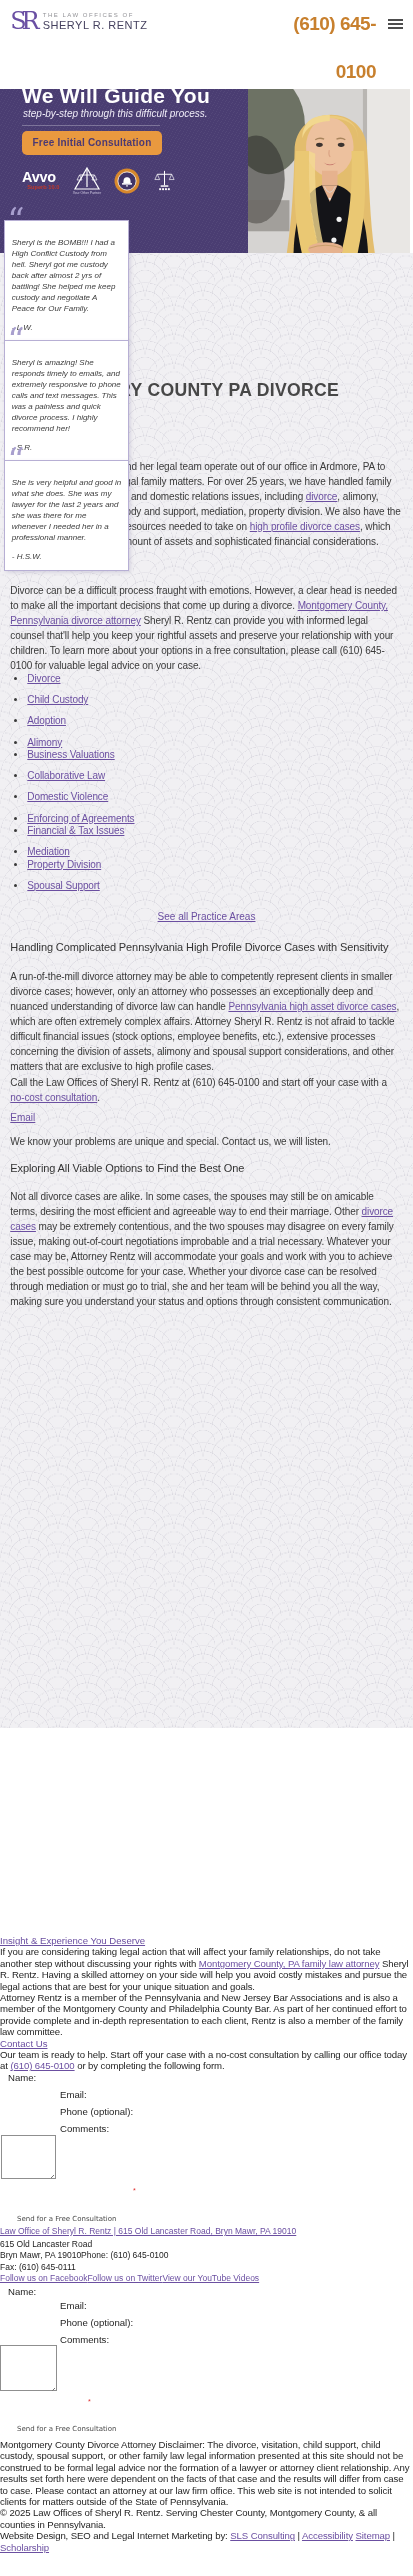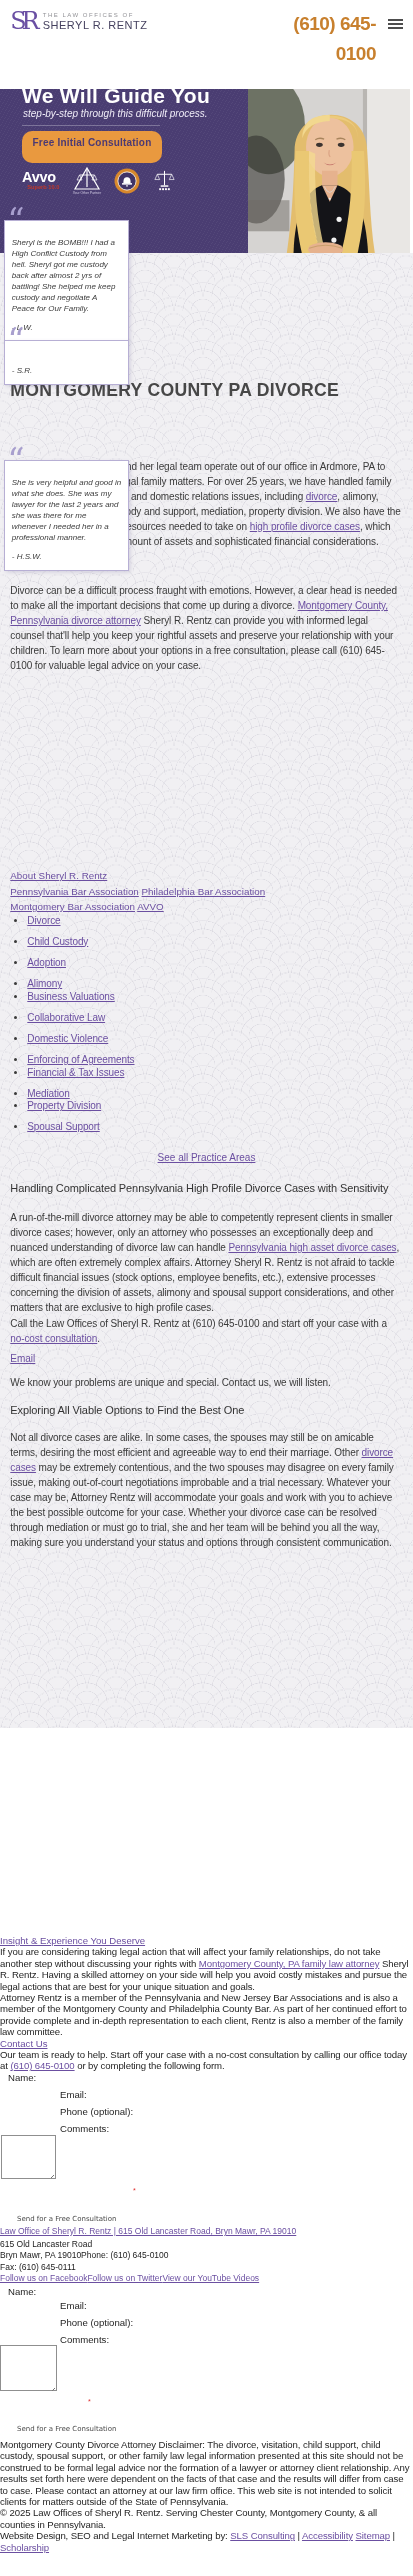--- a/index.html
+++ b/index.html
@@ -12,33 +12,33 @@
   
   .site-header{position:relative;height:89px;background:#fff;z-index:3;}
   .logo{position:absolute;left:10.3px;top:11.4px;display:flex;align-items:center;text-decoration:none;}
   .logo .mono{font-family:"DejaVu Serif",serif;font-size:24px;line-height:20.7px;color:#6a4fa3;
               letter-spacing:-5.2px;margin-right:8.3px;}
   .logo .lt{display:flex;flex-direction:column;}
   .logo .l1{font-size:6px;letter-spacing:1.5px;color:#929296;}
   .logo .l2{font-size:11px;letter-spacing:0.5px;color:#45415f;margin-top:1px;}
   .ph1,.ph2{position:absolute;right:37px;font-size:19px;font-weight:bold;color:#c8802e;
             text-decoration:none;letter-spacing:-0.5px;}
-  .ph1{top:13.4px;} .ph2{top:43px;}
+  .ph1{top:13.4px;} .ph2{top:61px;}
   .burger{position:absolute;right:9.8px;top:18.6px;width:15.5px;height:11.4px;cursor:pointer;}
   .burger span{display:block;width:15.5px;height:2.1px;background:#4d4d4d;margin-bottom:2.1px;}
 
   
   .hero{position:relative;height:164px;background:#fff;overflow:hidden;z-index:1;}
   .hero-purple{position:absolute;left:0;top:0;width:249px;height:164px;background:#4a3d72;
     background-image:repeating-linear-gradient(120deg,rgba(255,255,255,.05) 0 0.5px,rgba(0,0,0,0) 0.5px 3.1px);}
   .hero-purple h2{position:absolute;left:22px;top:-4.6px;margin:0;font-size:21px;color:#fff;letter-spacing:0.3px;white-space:nowrap;}
   .hero-sub{position:absolute;left:23px;top:19px;font-size:10px;font-style:italic;color:#efecf7;white-space:nowrap;}
   .hero-line{position:absolute;left:22px;top:36px;width:138px;height:0.5px;background:rgba(255,255,255,.28);}
-  .cta{position:absolute;left:22px;top:42px;width:140px;height:32px;line-height:24px;text-align:center;
-       background:#e9993f;border-radius:10px;color:#4c3a73;font-weight:bold;font-size:10px;
+  .cta{position:absolute;left:22px;top:42px;width:140px;height:24px;line-height:24px;text-align:center;
+       background:#e9993f;border-radius:5px;color:#4c3a73;font-weight:bold;font-size:10px;
        text-decoration:none;letter-spacing:0.2px;}
   .badges{position:absolute;left:22px;top:75px;display:flex;align-items:center;gap:11.4px;height:33px;}
   .avvo{color:#fff;line-height:1;}
   .avvo .an{font-size:14.5px;font-weight:bold;letter-spacing:-0.3px;}
   .avvo .ar{font-size:5.7px;font-weight:bold;color:#c0392b;padding-left:5.2px;margin-top:0.5px;}
   .bdg{display:flex;flex-direction:column;align-items:center;}
   .bdg .cap{font-size:3.4px;color:#cfc9e2;margin-top:0.5px;}
   .hero-photo{position:absolute;left:248px;top:0;width:162px;height:164px;}
   .hero-photo svg{display:block;width:100%;height:100%;}
 
@@ -201,25 +201,20 @@
         <path d="M118 308 Q150 296 182 308" stroke="#caa06e" stroke-width="2" fill="none"></path>
       </svg>
     </div>
   </section>
 
   <section class="main-pattern">
     <h1>MONTGOMERY COUNTY PA DIVORCE</h1>
     <p class="mp" id="p1"><span>Attorney Sheryl R. Rentz and her legal team operate out of our office in Ardmore, PA to help clients resolve their legal family matters. For over 25 years, we have handled family law cases involving divorce and domestic relations issues, including </span><a class="tl">divorce</a><span>, alimony, spousal support, child custody and support, mediation, property division. We also have the extensive knowledge and resources needed to take on </span><a class="tl">high profile divorce cases</a><span>, which generally involve a large amount of assets and sophisticated financial considerations.</span></p>
     <p class="mp" id="p2"><span>Divorce can be a difficult process fraught with emotions. However, a clear head is needed to make all the important decisions that come up during a divorce. </span><a class="tl">Montgomery County, Pennsylvania divorce attorney</a><span> Sheryl R. Rentz can provide you with informed legal counsel that'll help you keep your rightful assets and preserve your relationship with your children. To learn more about your options in a free consultation, please call (610) 645-0100 for valuable legal advice on your case.</span></p>
 
-    <div class="about-links">
-      <div><a class="tl">About Sheryl R. Rentz</a></div>
-      <div><a class="tl">Pennsylvania Bar Association</a><span> </span><a class="tl">Philadelphia Bar Association</a></div>
-      <div><a class="tl">Montgomery Bar Association</a><span> </span><a class="tl">AVVO</a></div>
-    </div>
 
     <ul class="pg g1">
       <li><a>Divorce</a></li>
       <li><a>Child Custody</a></li>
       <li><a>Adoption</a></li>
       <li><a>Alimony</a></li>
     </ul>
     <ul class="pg g2">
       <li><a>Business Valuations</a></li>
       <li><a>Collaborative Law</a></li>
@@ -303,20 +298,21 @@
   </section>
 
   <aside class="tcol">
     <div class="tcard tc1">
       <span class="tq"></span>
       <div>Sheryl is the BOMB!!! I had a High Conflict Custody from hell. Sheryl got me custody back after almost 2 yrs of battling! She helped me keep custody and negotiate A Peace for Our Family.</div>
       <div class="tauthor">- L.W.</div>
     </div>
     <div class="tcard tc2">
       <span class="tq"></span>
+      <div>Sheryl is amazing! She responds timely to emails, and extremely responsive to phone calls and text messages. This was a painless and quick divorce process. I highly recommend her!</div>
       <div class="tauthor">- S.R.</div>
     </div>
     <div class="tcard tc3">
       <span class="tq"></span>
       <div>She is very helpful and good in what she does. She was my lawyer for the last 2 years and she was there for me whenever I needed her in a professional manner.</div>
       <div class="tauthor">- H.S.W.</div>
     </div>
   </aside>
 
 </div>

